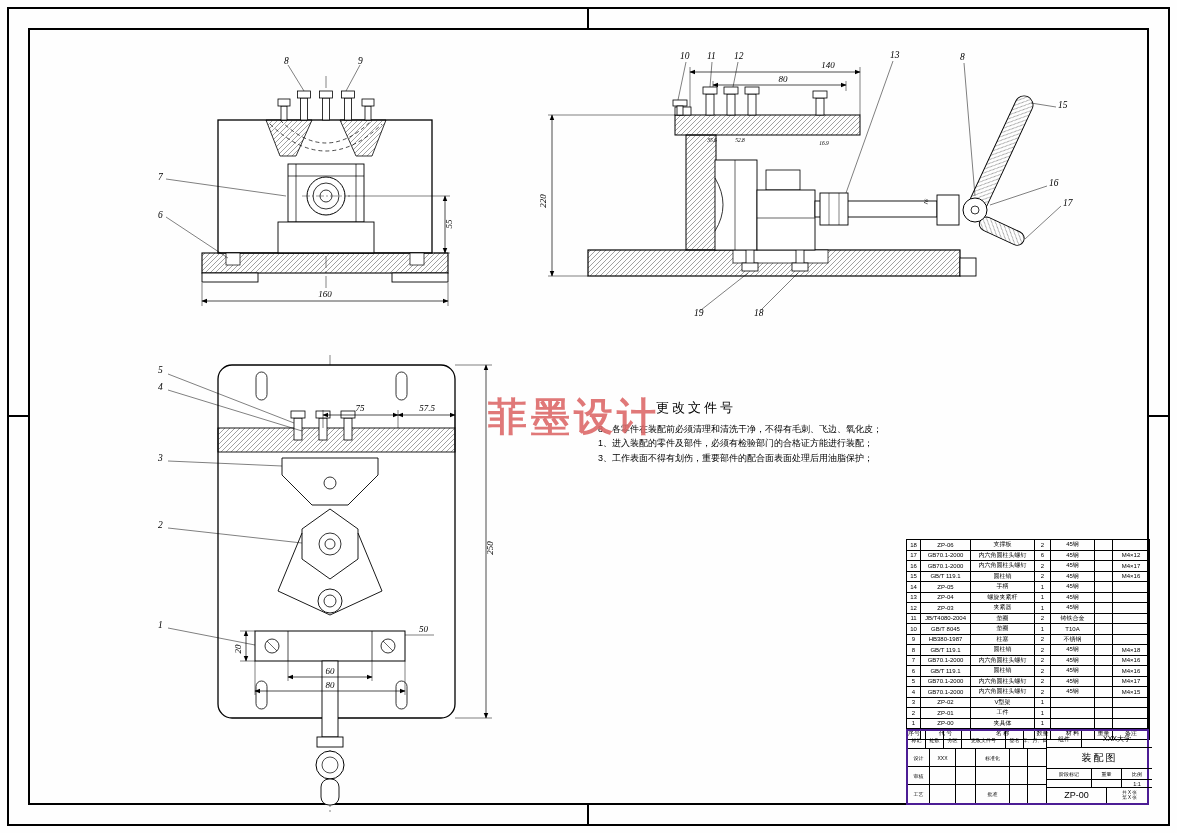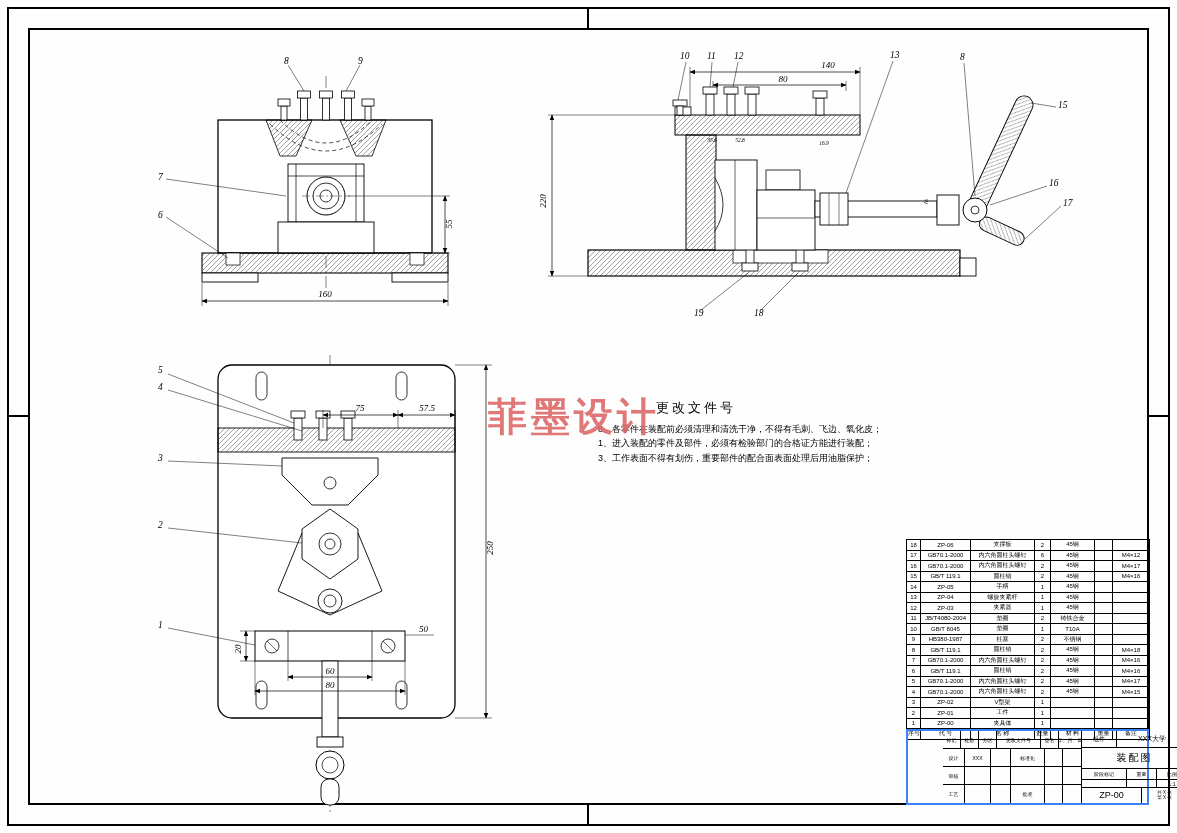--- a/index.html
+++ b/index.html
@@ -19,21 +19,21 @@
   
   .watermark{position:absolute;left:488px;top:390px;font-size:39px;font-weight:bold;
              letter-spacing:4px;z-index:6;font-family:Liberation Serif, serif;opacity:.9;}
   
   .parts{position:absolute;left:906px;top:539px;width:243px;border-collapse:collapse;
          table-layout:fixed;font-size:6px;}
   .parts td,.parts th{border:1px solid #000;height:9.5px;padding:0 1px;overflow:hidden;
          white-space:nowrap;text-align:center;font-weight:normal;}
   
   .tblock{position:absolute;left:906px;top:729px;width:243px;height:76px;
-          border:2px solid #3b82f6;box-sizing:border-box;display:flex;font-size:6px;padding-left:35px;}
+          border:2px solid #4c1d95;box-sizing:border-box;display:flex;font-size:6px;}
   .tb-left{width:138px;display:flex;flex-direction:column;border-right:1px solid #000;}
   .tb-row{display:flex;height:19px;box-sizing:border-box;border-bottom:1px solid #000;}
   .tb-row:last-child{border-bottom:none;}
   .tb-cell{border-right:1px solid #000;box-sizing:border-box;display:flex;align-items:center;
            justify-content:center;overflow:hidden;white-space:nowrap;font-size:5px;}
   .tb-cell:last-child{border-right:none;}
   .tb-right{width:105px;display:flex;flex-direction:column;}
   .tb-r{display:flex;box-sizing:border-box;border-bottom:1px solid #000;}
   .tb-r:last-child{border-bottom:none;}
   .cc{display:flex;align-items:center;justify-content:center;box-sizing:border-box;

